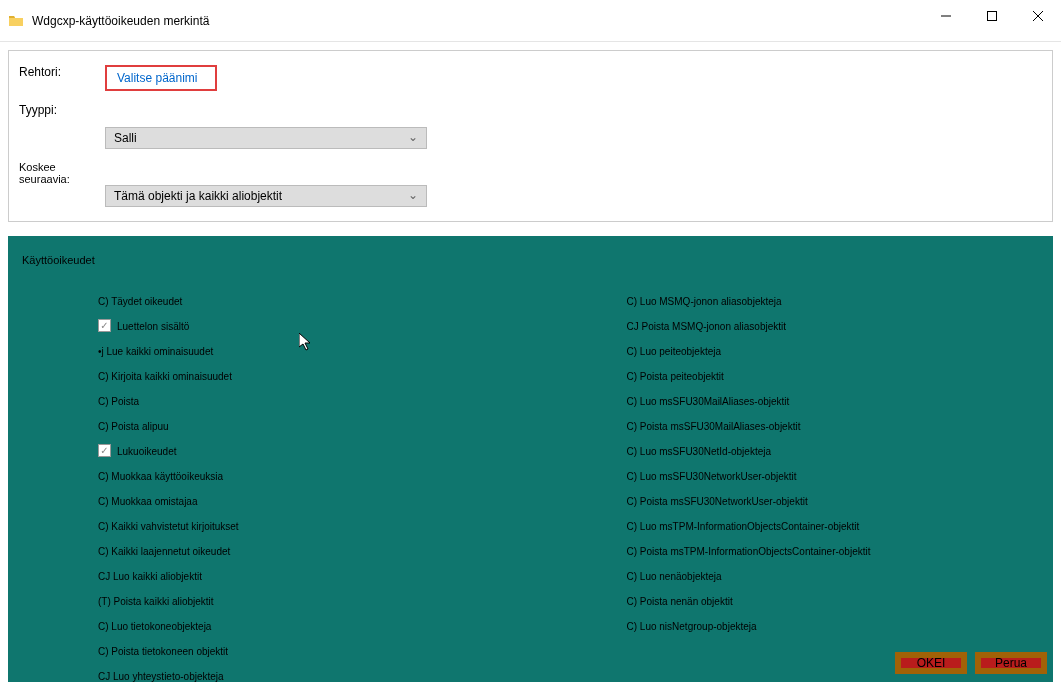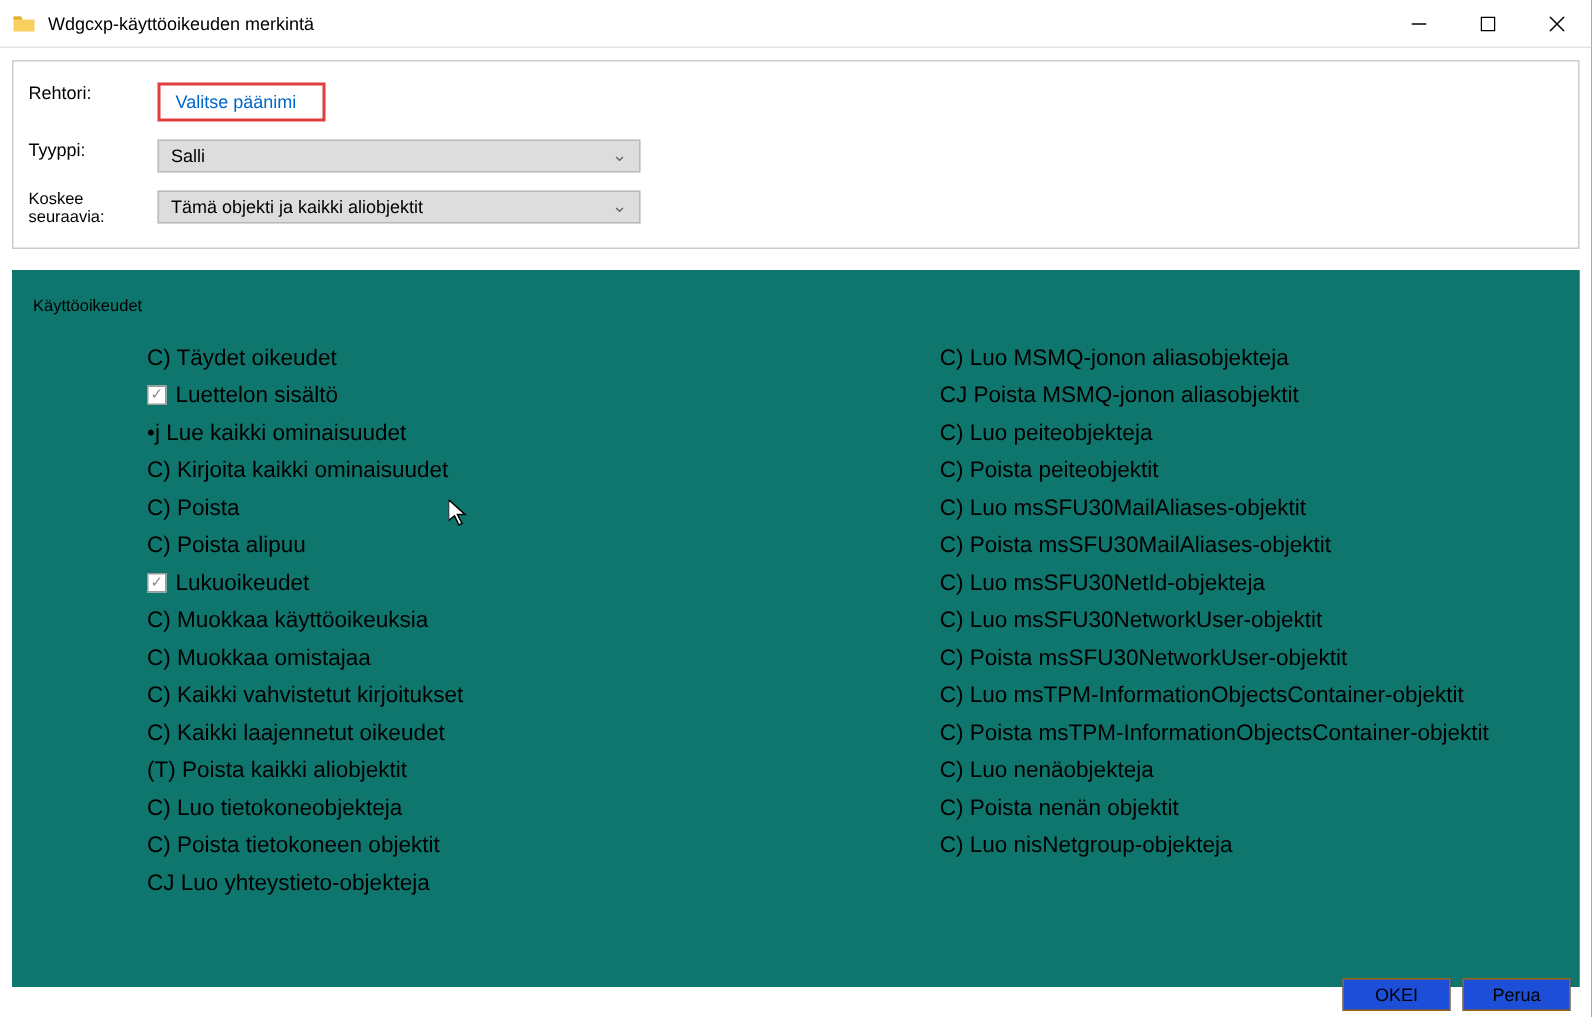--- a/index.html
+++ b/index.html
@@ -6,21 +6,21 @@
     body {
       font-family: "Segoe UI", Tahoma, sans-serif;
       font-size: 12px;
       background: #fff;
       width: 1061px;
       height: 682px;
       overflow: hidden;
       position: relative;
     }
     .titlebar {
-      height: 32px;
+      height: 42px;
       display: flex;
       align-items: center;
       padding-left: 8px;
       border-bottom: 1px solid #e5e5e5;
     }
     .titlebar-icon {
       width: 16px;
       height: 16px;
       margin-right: 8px;
       display: inline-flex;
@@ -81,20 +81,21 @@
       height: 22px;
       background: #ddd;
       border: 1px solid #bbb;
       display: flex;
       align-items: center;
       padding: 0 8px;
       font-size: 12px;
       color: #000;
       position: relative;
       cursor: default;
+      margin-top: 24px;
     }
     .dropdown::after {
       content: "⌄";
       position: absolute;
       right: 8px;
       top: 2px;
       color: #666;
       font-size: 12px;
     }
 
@@ -113,23 +114,23 @@
     .perms-columns {
       display: flex;
       gap: 40px;
     }
     .perms-col {
       flex: 1;
       padding-left: 76px;
     }
     .perm-item {
       display: flex;
-      align-items: center;
+      align-items: flex-end;
       height: 25px;
-      font-size: 15px;
+      font-size: 10px;
       color: #000;
     }
     .perm-checkbox {
       width: 13px;
       height: 13px;
       border: 1px solid #999;
       margin-right: 6px;
       display: inline-flex;
       align-items: center;
       justify-content: center;
@@ -151,22 +152,22 @@
     .footer {
       position: absolute;
       bottom: 8px;
       right: 14px;
       display: flex;
       gap: 8px;
     }
     .btn {
       min-width: 72px;
       height: 22px;
-      border: 1px solid #a16207;
-      background: #1d4ed8;
+      border: 6px solid #a16207;
+      background: #b91c1c;
       font-size: 12px;
       display: flex;
       align-items: center;
       justify-content: center;
       cursor: pointer;
     }
   </style>
 </head>
 <body>
 
@@ -251,20 +252,23 @@
           <div class="perm-item">
             <span>C) Muokkaa omistajaa</span>
           </div>
           <div class="perm-item">
             <span>C) Kaikki vahvistetut kirjoitukset</span>
           </div>
           <div class="perm-item">
             <span>C) Kaikki laajennetut oikeudet</span>
           </div>
           <div class="perm-item">
+            <span>CJ Luo kaikki aliobjektit</span>
+          </div>
+          <div class="perm-item">
             <span>(T) Poista kaikki aliobjektit</span>
           </div>
           <div class="perm-item">
             <span>C) Luo tietokoneobjekteja</span>
           </div>
           <div class="perm-item">
             <span>C) Poista tietokoneen objektit</span>
           </div>
           <div class="perm-item">
             <span>CJ Luo yhteystieto-objekteja</span>

